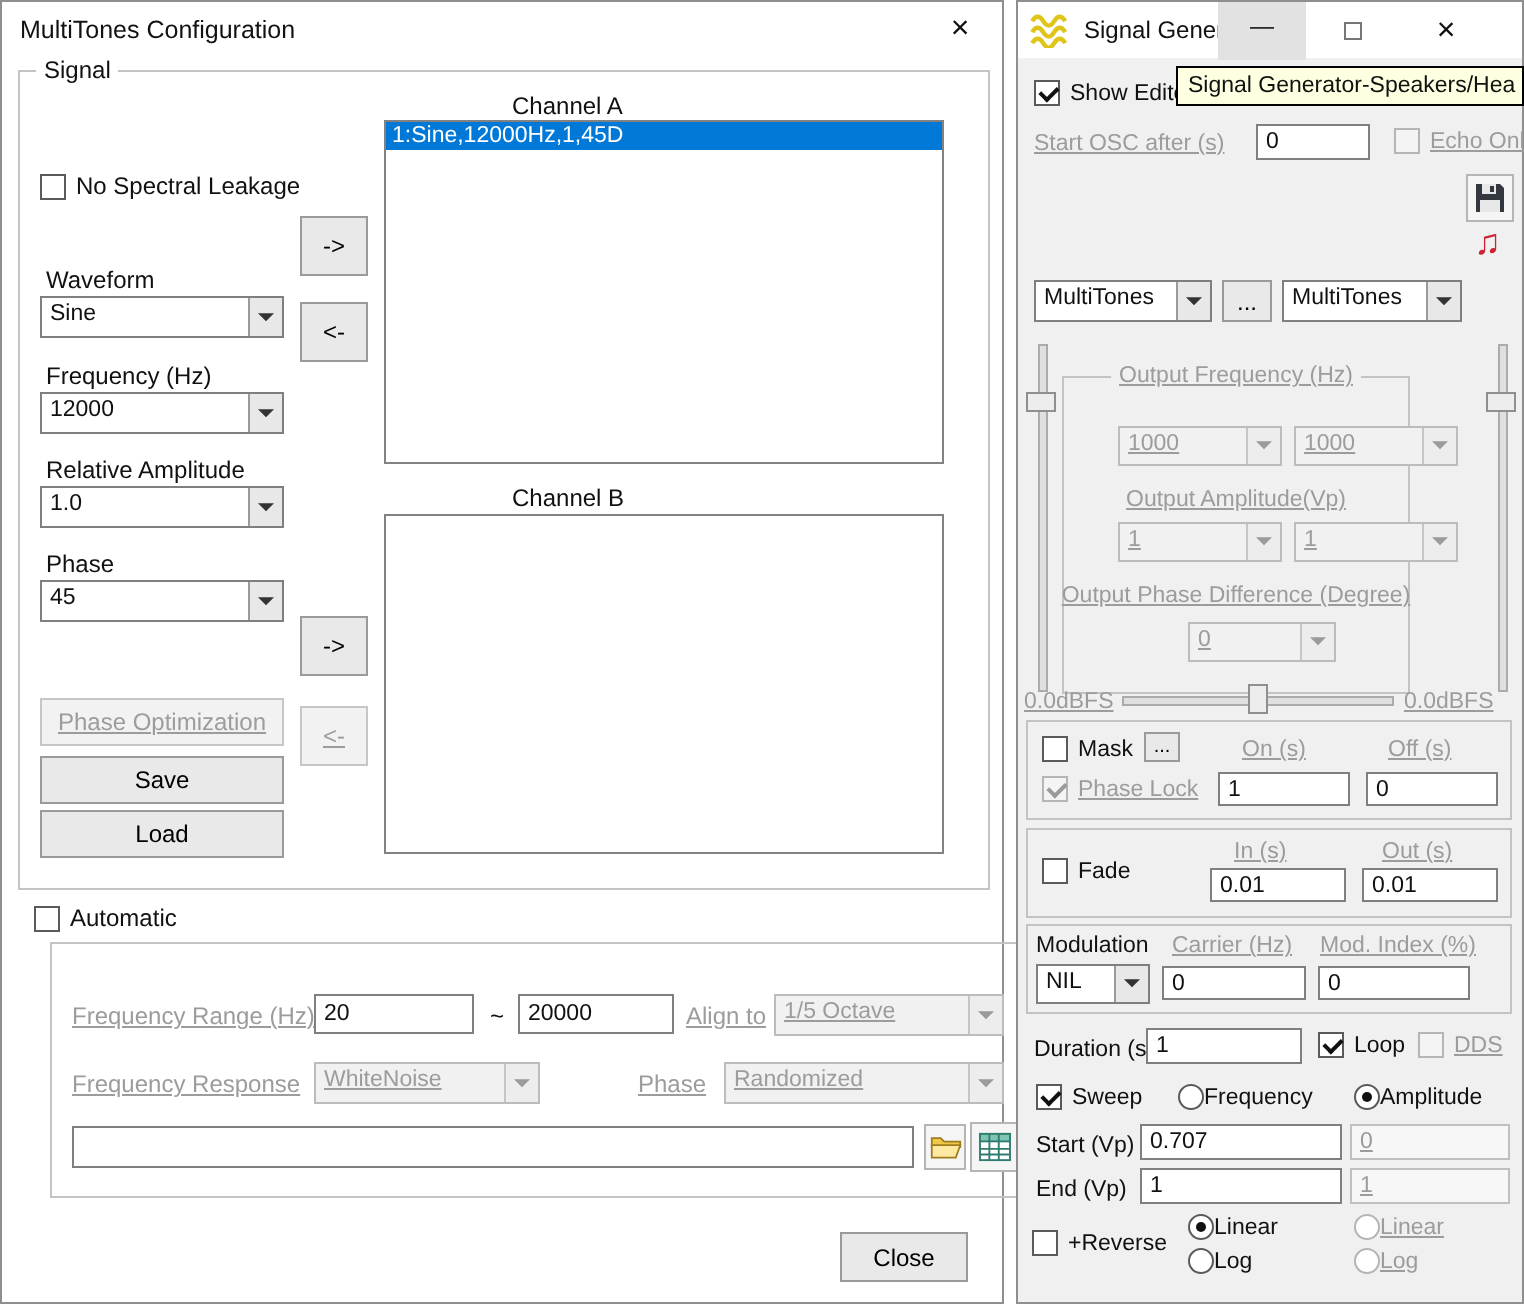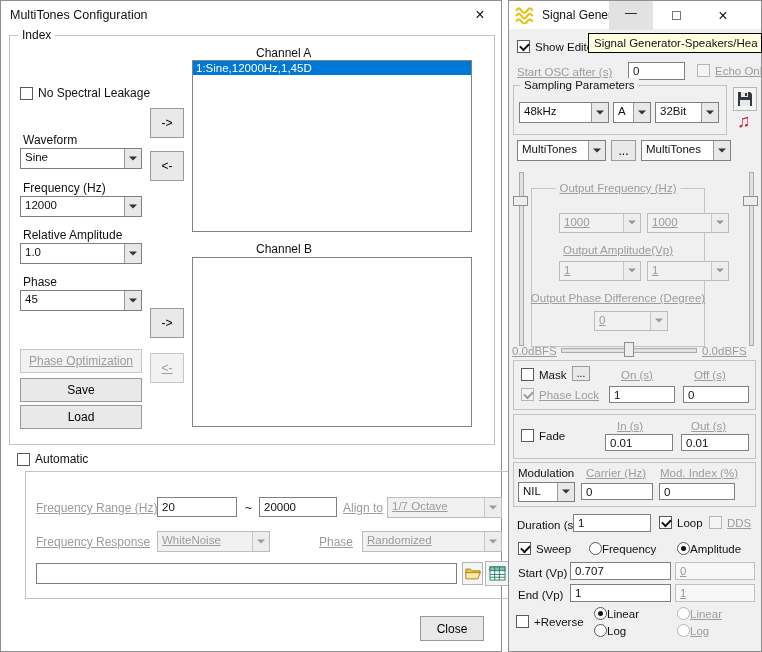--- a/index.html
+++ b/index.html
@@ -79,21 +79,21 @@
 </head>
 <body>
 
 <div class="win" id="win-mt">
   <div class="tb">
     <span class="tb-title">MultiTones Configuration</span>
     <span class="tb-close-mt">×</span>
   </div>
 
   <div class="groupbox" style="left:8px;top:34px;width:486px;height:410px">
-    <span class="gb-label">Index</span>
+    <span class="gb-label">Signal</span>
 
     <span class="lbl" style="left:246px;top:10px">Channel A</span>
     <div class="listbox" style="left:182px;top:24px;width:280px;height:172px">
       <div class="li-sel">1:Sine,12000Hz,1,45D</div>
     </div>
 
     <div class="cb" style="left:10px;top:50px">
       <span class="box"></span>
       <span>No Spectral Leakage</span>
     </div>
@@ -143,21 +143,21 @@
     <span>Automatic</span>
   </div>
 
   <div class="groupbox" style="left:24px;top:470px;width:550px;height:128px">
     <span class="lbl dis" style="left:10px;top:29px">Frequency Range (Hz)</span>
     <input class="ti" style="left: 131px; top: 25px; width: 80px;" value="20">
     <span class="lbl" style="left:219px;top:29px">~</span>
     <input class="ti" style="left: 233px; top: 25px; width: 78px;" value="20000">
     <span class="lbl dis" style="left:317px;top:29px">Align to</span>
     <div class="combo dis" style="left:361px;top:25px;width:115px">
-      <span class="cv">1/7 Octave</span>
+      <span class="cv">1/5 Octave</span>
       <span class="ca"></span>
     </div>
 
     <span class="lbl dis" style="left:10px;top:63px">Frequency Response</span>
     <div class="combo dis" style="left:131px;top:59px;width:113px">
       <span class="cv">WhiteNoise</span>
       <span class="ca"></span>
     </div>
     <span class="lbl dis" style="left:293px;top:63px">Phase</span>
     <div class="combo dis" style="left:336px;top:59px;width:140px">
@@ -210,35 +210,20 @@
     <span>Show Editor</span>
   </div>
 
   <span class="lbl dis" style="left:8px;top:64px">Start OSC after (s)</span>
   <input class="ti" style="left: 119px; top: 61px; width: 57px; height: 18px;" value="0">
   <div class="cb dis" style="left:188px;top:63px">
     <span class="box"></span>
     <span>Echo Only</span>
   </div>
 
-  <div class="groupbox" style="left:4px;top:84px;width:214px;height:50px">
-    <span class="gb-label" style="left:6px">Sampling Parameters</span>
-    <div class="combo" style="left:5px;top:16px;width:90px">
-      <span class="cv">48kHz</span>
-      <span class="ca"></span>
-    </div>
-    <div class="combo" style="left:99px;top:16px;width:38px">
-      <span class="cv">A</span>
-      <span class="ca"></span>
-    </div>
-    <div class="combo" style="left:141px;top:16px;width:64px">
-      <span class="cv">32Bit</span>
-      <span class="ca"></span>
-    </div>
-  </div>
   <button class="btn icon-btn" style="left:224px;top:86px;width:24px;height:24px">
     <svg width="16" height="16" viewBox="0 0 16 16">
       <path d="M1 1 h12 l2 2 v12 h-14 z" fill="#33383f"></path>
       <rect x="4" y="1" width="7" height="5" fill="#e8e8e8"></rect>
       <rect x="8" y="2" width="2" height="3" fill="#33383f"></rect>
       <rect x="3" y="9" width="10" height="6" fill="#e8e8e8"></rect>
     </svg>
   </button>
   <span class="music" style="left:228px;top:111px">♫</span>
 

